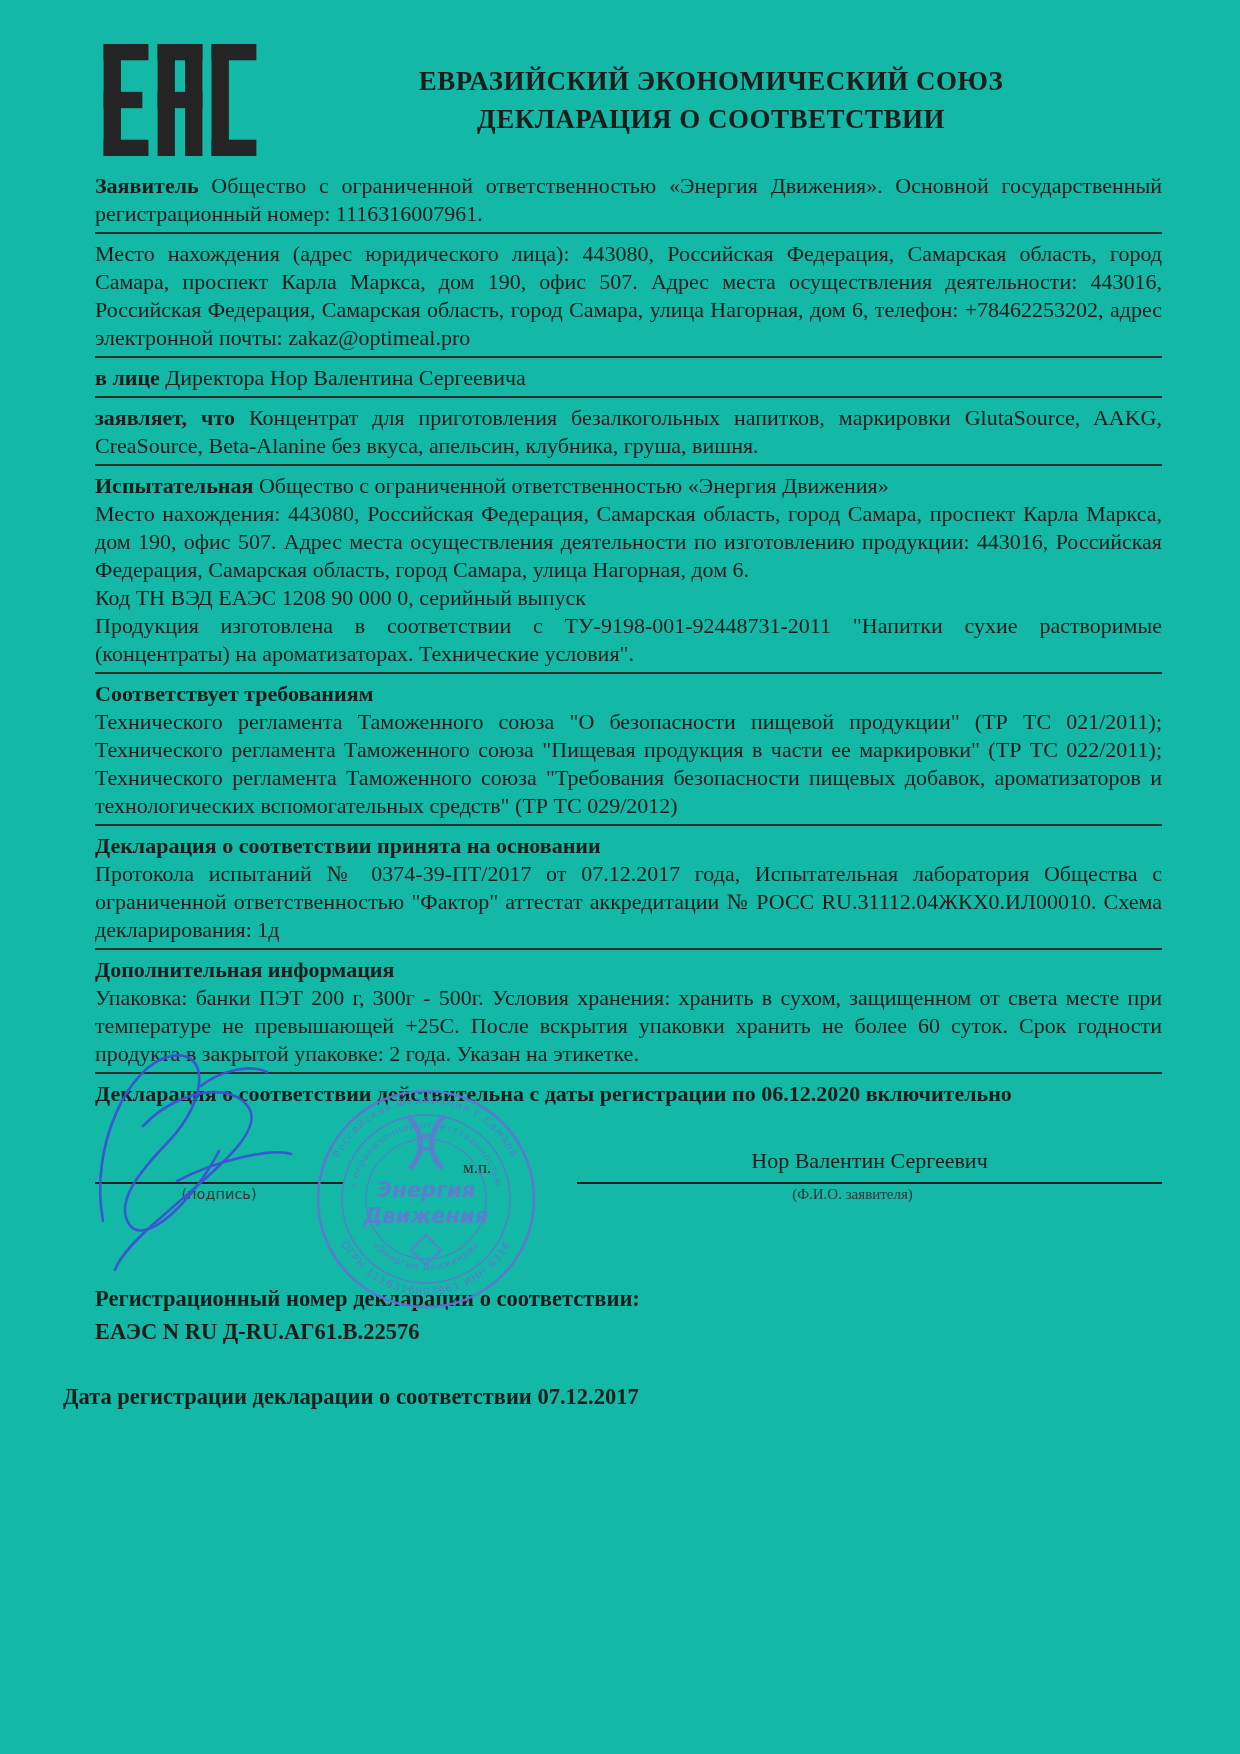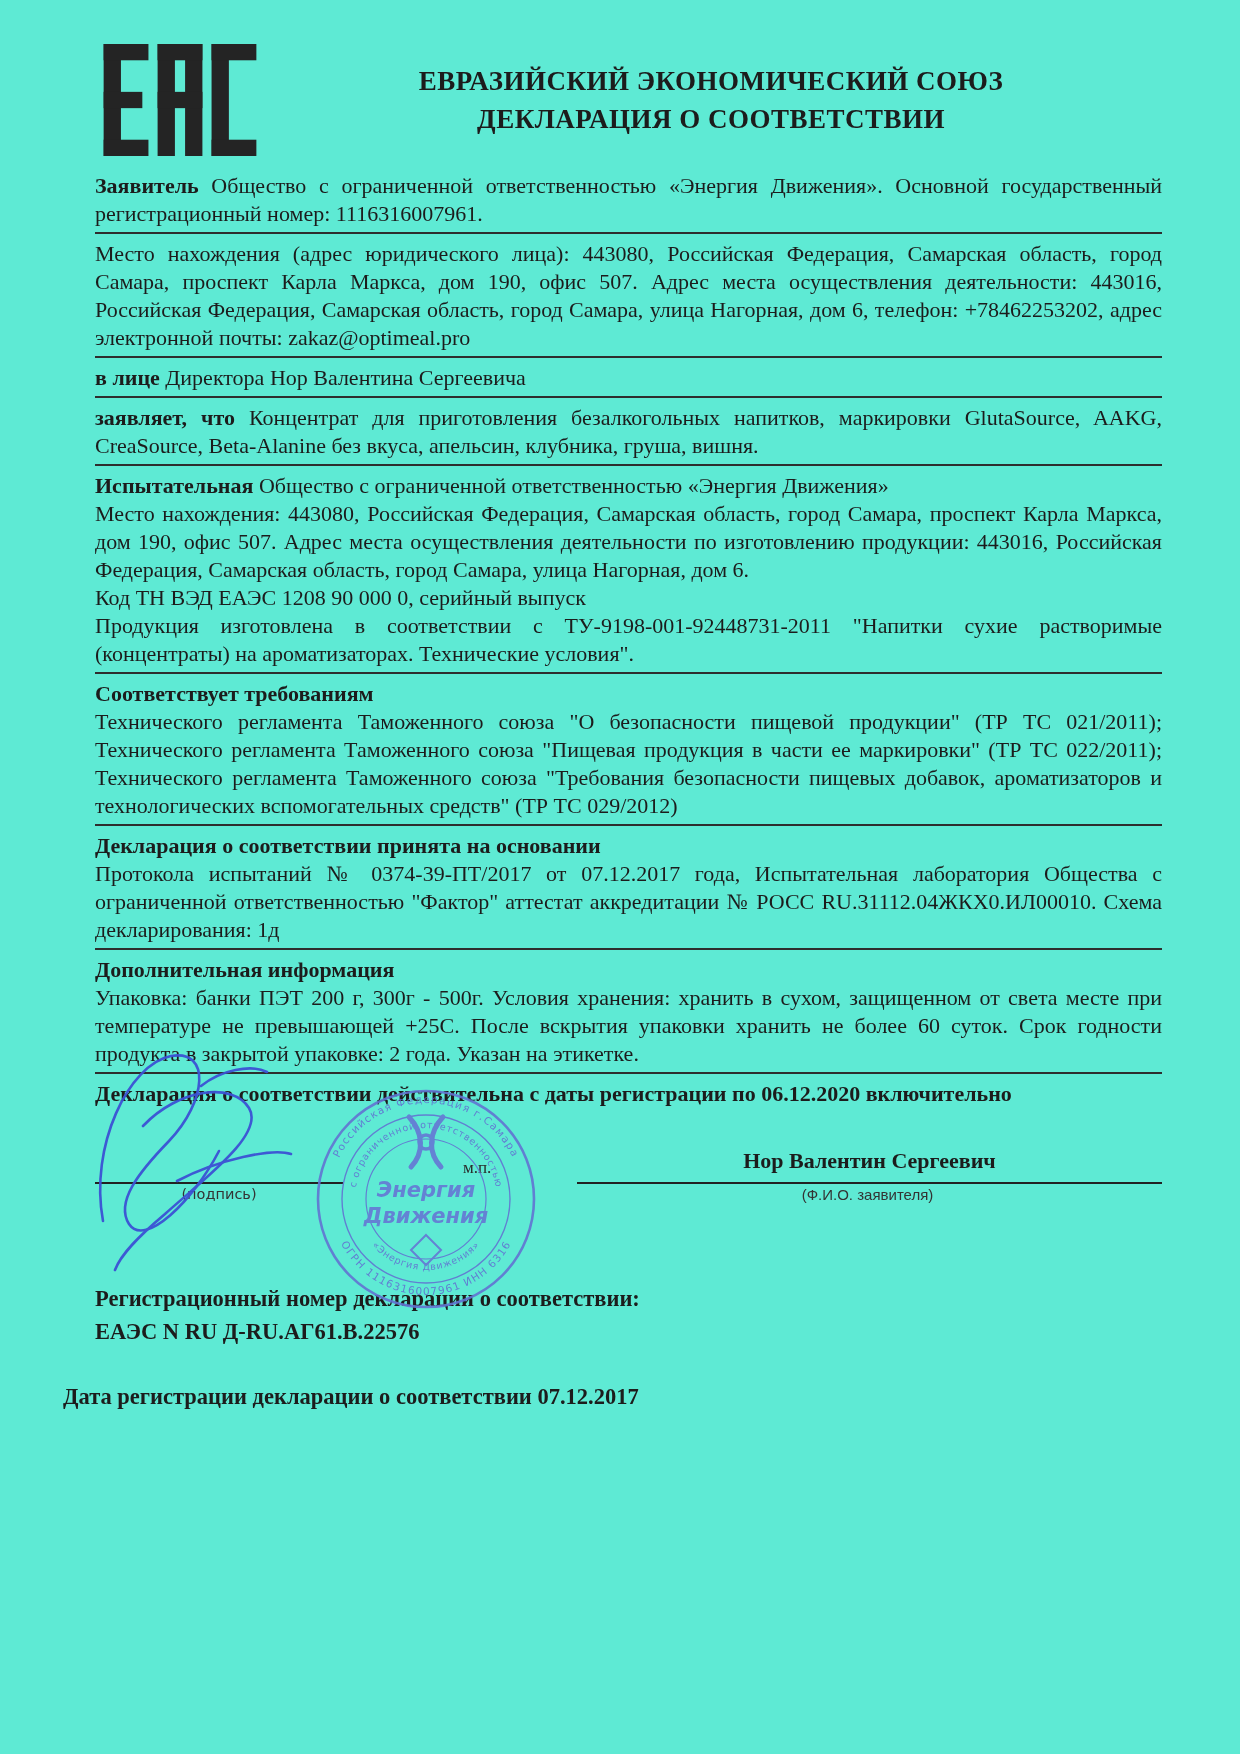--- a/index.html
+++ b/index.html
@@ -1,19 +1,19 @@
 <!DOCTYPE html>
 <html lang="ru"><head>
 <meta charset="utf-8">
 <style>
   html,body{margin:0;padding:0;}
   .page{
     position:relative;
     width:1240px;height:1754px;
-    background:#5eead4;
+    background:#14b8a6;
     font-family:"Liberation Serif", serif;
     color:#1c1c1c;
     overflow:hidden;
   }
   
   .header{display:flex;align-items:flex-start;padding:44px 78px 0 100px;}
   .eac-logo{flex:0 0 auto;width:160px;height:112px;}
   .titles{flex:1;text-align:center;padding-top:18px;}
   .title-line{font-weight:bold;font-size:27px;line-height:38px;letter-spacing:.5px;}
   
@@ -23,23 +23,23 @@
   .lead{font-weight:bold;}
   .heading{font-weight:bold;}
   .validity{font-weight:bold;margin-top:2px;}
   
   .sig-area{position:relative;height:158px;margin:10px 78px 0 95px;font-size:22px;}
   .sig-svg{position:absolute;left:-14px;top:-92px;width:255px;height:255px;z-index:4;pointer-events:none;}
   .stamp-svg{position:absolute;left:212px;top:-38px;width:238px;height:238px;z-index:4;opacity:.9;pointer-events:none;}
   .mp-label{position:absolute;left:368px;top:40px;font-size:17px;font-family:Liberation Serif, serif;color:#2a2a2a;z-index:2;}
   .sig-line{position:absolute;left:0;top:64px;width:248px;border-top:2px solid #222;}
   .sig-caption{position:absolute;left:0;top:68px;width:248px;text-align:center;font-size:14.5px;font-family:"DejaVu Sans",sans-serif;color:#333;}
-  .fio-name{position:absolute;left:482px;top:30px;width:585px;text-align:center;font-size:22px;font-weight:bold;}
+  .fio-name{position:absolute;left:482px;top:30px;width:585px;text-align:center;font-size:22px;}
   .fio-line{position:absolute;left:482px;top:64px;width:585px;border-top:2px solid #222;}
-  .fio-caption{position:absolute;left:480px;top:68px;width:585px;text-align:center;font-size:15px;font-family:Liberation Sans, sans-serif;color:#333;}
+  .fio-caption{position:absolute;left:465px;top:68px;width:585px;text-align:center;font-size:15px;font-family:Liberation Serif, serif;color:#333;}
   
   .reg{margin:6px 78px 0 95px;font-size:22.5px;line-height:33px;font-weight:bold;}
   .reg-date{margin:36px 78px 0 63px;font-size:22.5px;font-weight:bold;}
   .stamp-ring-text{font-family:"DejaVu Sans",sans-serif;font-size:10.5px;letter-spacing:1.2px;fill:#6274d2;}
   .stamp-ring-text-sm{font-family:"DejaVu Sans",sans-serif;font-size:9.5px;letter-spacing:.8px;fill:#6274d2;}
   .stamp-center{font-family:"DejaVu Sans",sans-serif;font-size:21px;font-weight:bold;font-style:italic;fill:#6577d4;}
 </style>
 </head>
 <body>
 

